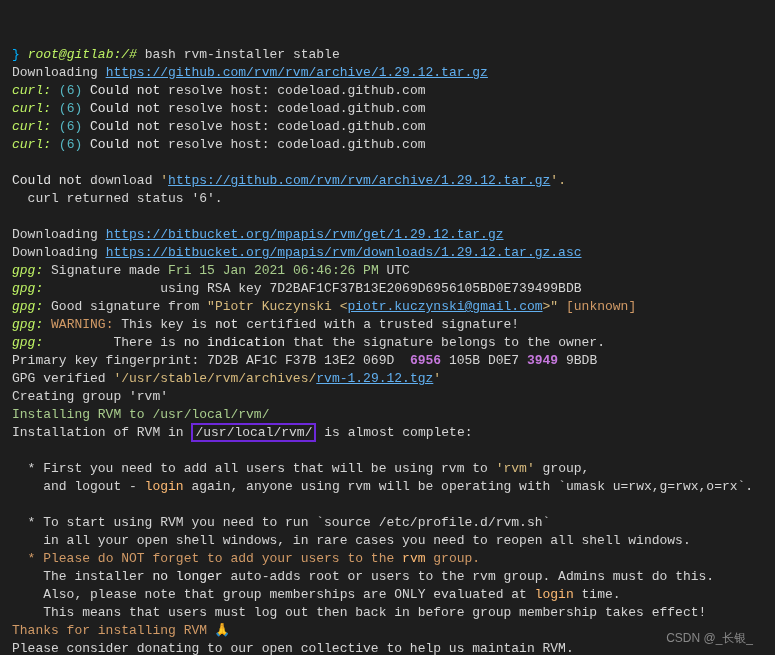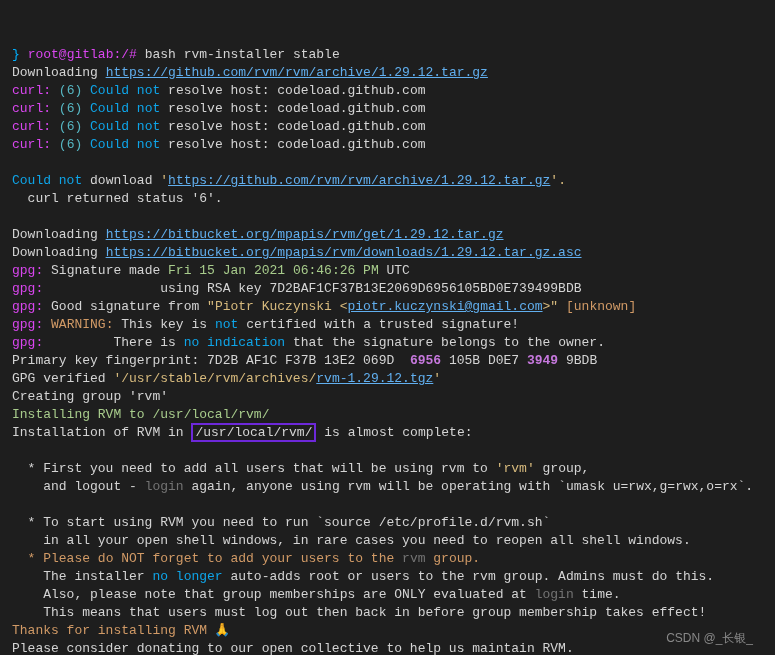--- a/index.html
+++ b/index.html
@@ -8,26 +8,26 @@
     font-family: Consolas, "Courier New", monospace;
     font-size: 13px;
     line-height: 18px;
     margin: 0;
     padding: 10px 12px;
     width: 775px;
     box-sizing: border-box;
     white-space: pre;
   }
   .prompt-sym { color: #00b0ff; }
-  .cyan { color: #d946ef; }
-  .darkred { color: #0ea5e9; margin-top: 43px; }
+  .cyan { color: #bef264; font-style: italic; }
+  .darkred { color: #e5e5e5; margin-top: 43px; }
   .yellow { color: #d7ba7d; }
   .green { color: #a8cc8c; }
   .teal { color: #56b6c2; }
-  .blue { color: #737373; }
+  .blue { color: #fdba74; }
   .link { color: #61afef; text-decoration: underline; }
   .orange { color: #d19a66; }
   .magenta { color: #c678dd; font-weight: bold; }
   .white { color: #d4d4d4; }
   .boxred { border: 2px solid #6d28d9; padding: 0 2px; }
   .watermark { position: fixed; bottom: 8px; right: 22px; color: #888; font-size: 12px; font-family: sans-serif; }
 </style>
 </head>
 <body>
 

